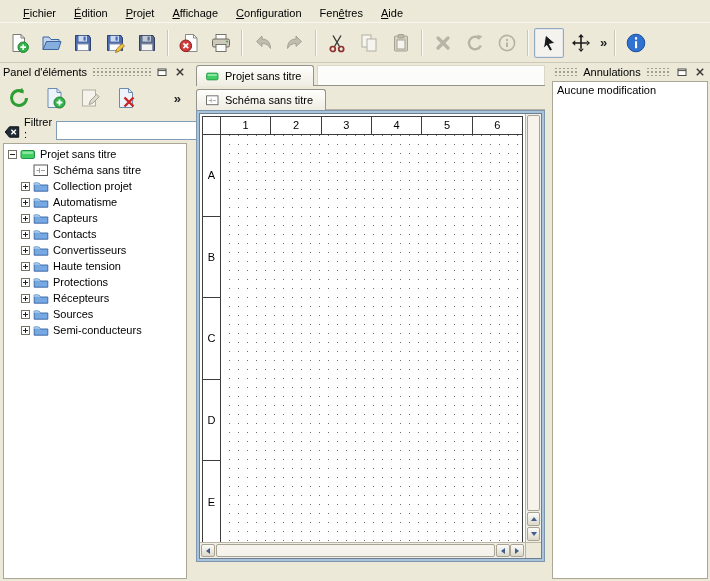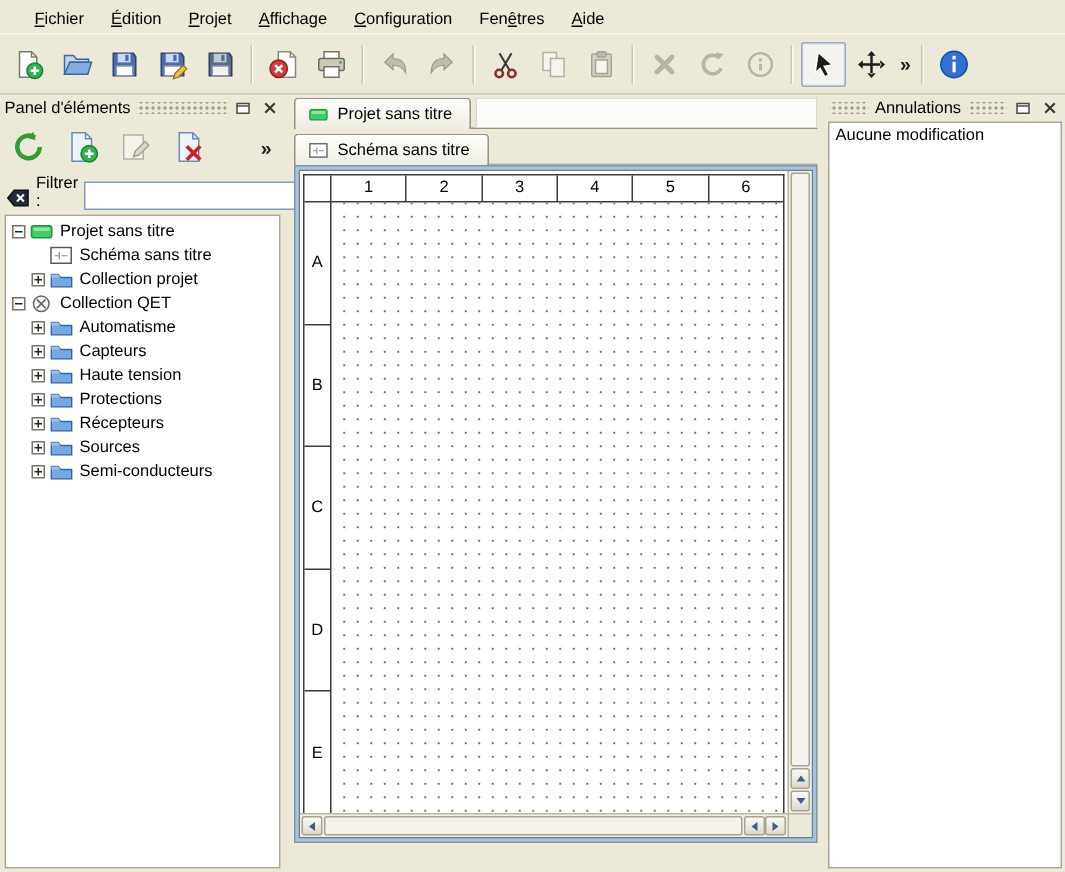--- a/index.html
+++ b/index.html
@@ -307,43 +307,51 @@
         <span>Schéma sans titre</span>
       </div>
       <div class="trow lvl1">
         <span class="expander exp-plus"></span>
         <svg class="ticon" viewBox="0 0 16 13">
             <path d="M1.2 11.2V3h4.6l1.6 2h7.4v6.2z" fill="#76a9e4" stroke="#35639c" stroke-width="0.9"></path>
             <path d="M1.2 3h4.6l1.6 2H1.2z" fill="#9cc0ec"></path>
           </svg>
         <span>Collection projet</span>
       </div>
-      <div class="trow">
-        <span class="expander exp-minus"></span>
-        <svg class="ticon" viewBox="0 0 16 13">
-            <circle cx="7.5" cy="6.5" r="5.2" fill="#f7f7f5" stroke="#666"></circle>
-            <path d="M4.6 3.6l5.8 5.8M10.4 3.6L4.6 9.4" stroke="#666" stroke-width="1.1"></path>
-          </svg>
-        <span>Collection QET</span>
-      </div>
       <div class="trow lvl1">
         <span class="expander exp-plus"></span>
         <svg class="ticon" viewBox="0 0 16 13">
             <path d="M1.2 11.2V3h4.6l1.6 2h7.4v6.2z" fill="#76a9e4" stroke="#35639c" stroke-width="0.9"></path>
             <path d="M1.2 3h4.6l1.6 2H1.2z" fill="#9cc0ec"></path>
           </svg>
         <span>Automatisme</span>
       </div>
       <div class="trow lvl1">
         <span class="expander exp-plus"></span>
         <svg class="ticon" viewBox="0 0 16 13">
             <path d="M1.2 11.2V3h4.6l1.6 2h7.4v6.2z" fill="#76a9e4" stroke="#35639c" stroke-width="0.9"></path>
             <path d="M1.2 3h4.6l1.6 2H1.2z" fill="#9cc0ec"></path>
           </svg>
         <span>Capteurs</span>
+      </div>
+      <div class="trow lvl1">
+        <span class="expander exp-plus"></span>
+        <svg class="ticon" viewBox="0 0 16 13">
+            <path d="M1.2 11.2V3h4.6l1.6 2h7.4v6.2z" fill="#76a9e4" stroke="#35639c" stroke-width="0.9"></path>
+            <path d="M1.2 3h4.6l1.6 2H1.2z" fill="#9cc0ec"></path>
+          </svg>
+        <span>Contacts</span>
+      </div>
+      <div class="trow lvl1">
+        <span class="expander exp-plus"></span>
+        <svg class="ticon" viewBox="0 0 16 13">
+            <path d="M1.2 11.2V3h4.6l1.6 2h7.4v6.2z" fill="#76a9e4" stroke="#35639c" stroke-width="0.9"></path>
+            <path d="M1.2 3h4.6l1.6 2H1.2z" fill="#9cc0ec"></path>
+          </svg>
+        <span>Convertisseurs</span>
       </div>
       <div class="trow lvl1">
         <span class="expander exp-plus"></span>
         <svg class="ticon" viewBox="0 0 16 13">
             <path d="M1.2 11.2V3h4.6l1.6 2h7.4v6.2z" fill="#76a9e4" stroke="#35639c" stroke-width="0.9"></path>
             <path d="M1.2 3h4.6l1.6 2H1.2z" fill="#9cc0ec"></path>
           </svg>
         <span>Haute tension</span>
       </div>
       <div class="trow lvl1">

